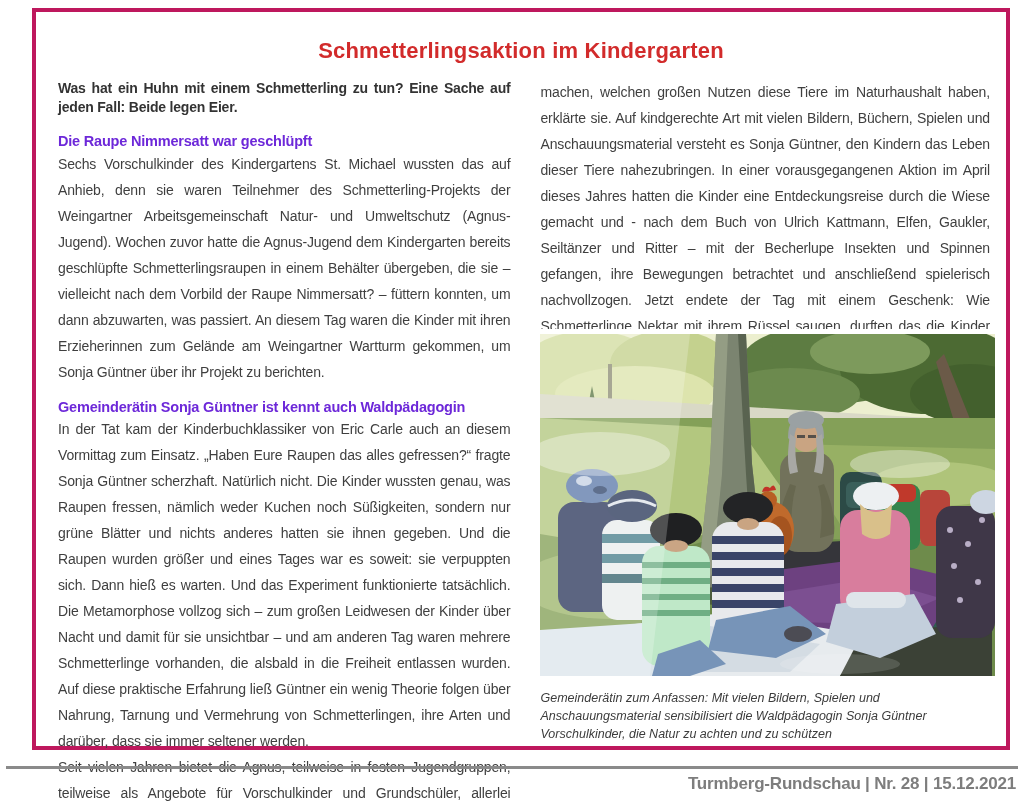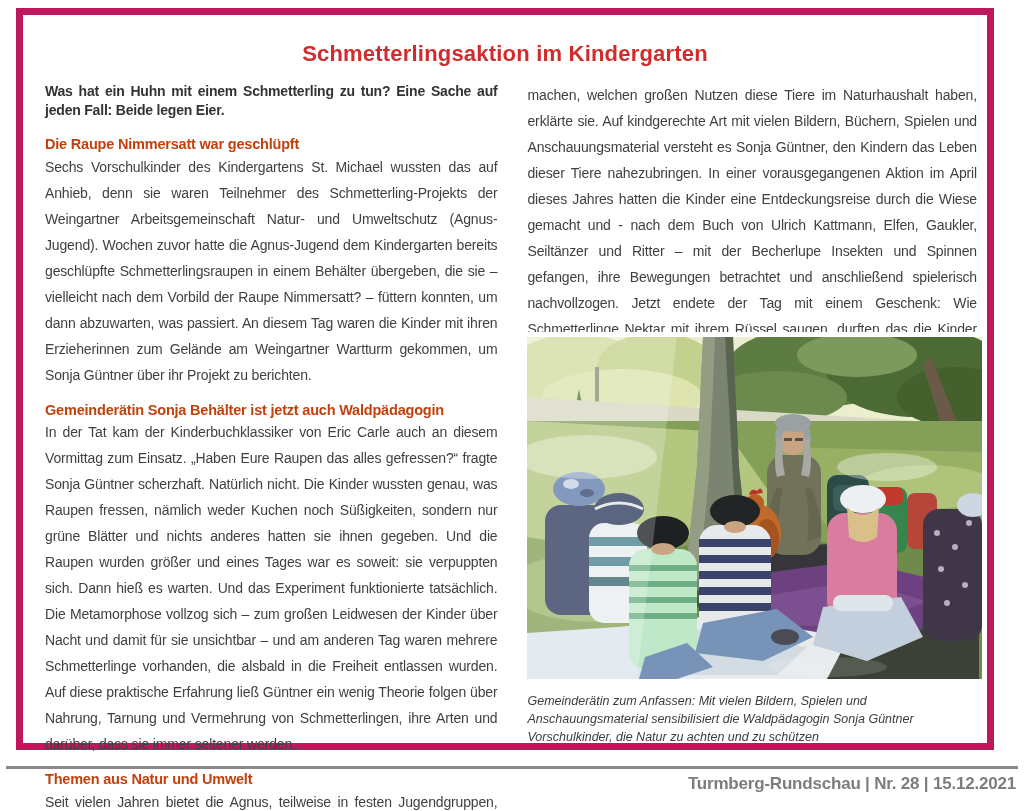--- a/index.html
+++ b/index.html
@@ -2,38 +2,38 @@
 <html lang="de"><head>
 <meta charset="utf-8">
 <style>
   * { margin:0; padding:0; box-sizing:border-box; }
   html,body { background:#ffffff; }
   .page {
     position:relative; width:1024px; height:811px; background:#ffffff;
     font-family:"Liberation Sans", sans-serif; color:#3f3f3f; overflow:hidden;
   }
   .article-box {
-    position:absolute; left:16px; top:8px; width:978px; height:742px;
-    border:7px solid #be185d; background:#ffffff;
+    position:absolute; left:32px; top:8px; width:978px; height:742px;
+    border:4px solid #be185d; background:#ffffff;
   }
   .article-title {
     position:absolute; left:0; top:26px; width:100%; text-align:center;
     font-size:22px; font-weight:bold; color:#d22b2b; letter-spacing:0.2px;
   }
   .columns {
     position:absolute; left:22px; top:67px; width:932px; display:flex; gap:30px;
   }
   .col { width:455px; }
   .col-right { width:452px; position:relative; }
   .lead {
     font-weight:bold; font-size:14px; line-height:18.5px; text-align:justify;
     color:#333333; letter-spacing:-0.2px; margin-bottom:16px;
   }
   .section-heading {
-    font-size:14.5px; font-weight:bold; color:#c2410c; line-height:18.5px;
+    font-size:14.5px; font-weight:bold; color:#6d28d9; line-height:18.5px;
     margin-top:13px; letter-spacing:-0.2px;
   }
   .body-text {
     font-size:14px; line-height:26px; text-align:justify; color:#3f3f3f;
     letter-spacing:-0.15px; hyphens:auto;
   }
   .continuation { max-height:250px; overflow:hidden; }
   .photo-frame {
     position:absolute; left:0; top:255px; width:455px; height:342px;
     overflow:hidden; background:#cfd8b0;
@@ -61,24 +61,23 @@
     <h1 class="article-title">Schmetterlingsaktion im Kindergarten</h1>
 
     <div class="columns">
 
       <div class="col col-left">
         <p class="lead">Was hat ein Huhn mit einem Schmetterling zu tun? Eine Sache auf jeden Fall: Beide legen Eier.</p>
 
         <h3 class="section-heading">Die Raupe Nimmersatt war geschlüpft</h3>
         <p class="body-text">Sechs Vorschulkinder des Kindergartens St. Michael wussten das auf Anhieb, denn sie waren Teilnehmer des Schmetterling-Projekts der Weingartner Arbeitsgemeinschaft Natur- und Umweltschutz (Agnus-Jugend). Wochen zuvor hatte die Agnus-Jugend dem Kindergarten bereits geschlüpfte Schmetterlingsraupen in einem Behälter übergeben, die sie – vielleicht nach dem Vorbild der Raupe Nimmersatt? – füttern konnten, um dann abzuwarten, was passiert. An diesem Tag waren die Kinder mit ihren Erzieherinnen zum Gelände am Weingartner Wartturm gekommen, um Sonja Güntner über ihr Projekt zu berichten.</p>
 
-        <h3 class="section-heading">Gemeinderätin Sonja Behälter ist jetzt auch Waldpädagogin</h3>
+        <h3 class="section-heading">Gemeinderätin Sonja Güntner ist kennt auch Waldpädagogin</h3>
         <p class="body-text">In der Tat kam der Kinderbuchklassiker von Eric Carle auch an diesem Vormittag zum Einsatz. „Haben Eure Raupen das alles gefressen?“ fragte Sonja Güntner scherzhaft. Natürlich nicht. Die Kinder wussten genau, was Raupen fressen, nämlich weder Kuchen noch Süßigkeiten, sondern nur grüne Blätter und nichts anderes hatten sie ihnen gegeben. Und die Raupen wurden größer und eines Tages war es soweit: sie verpuppten sich. Dann hieß es warten. Und das Experiment funktionierte tatsächlich. Die Metamorphose vollzog sich – zum großen Leidwesen der Kinder über Nacht und damit für sie unsichtbar – und am anderen Tag waren mehrere Schmetterlinge vorhanden, die alsbald in die Freiheit entlassen wurden. Auf diese praktische Erfahrung ließ Güntner ein wenig Theorie folgen über Nahrung, Tarnung und Vermehrung von Schmetterlingen, ihre Arten und darüber, dass sie immer seltener werden.</p>
 
-        <h3 class="section-heading">Themen aus Natur und Umwelt</h3>
         <p class="body-text">Seit vielen Jahren bietet die Agnus, teilweise in festen Jugendgruppen, teilweise als Angebote für Vorschulkinder und Grundschüler, allerlei interessante Themen aus den verschiedensten Bereichen der Natur an, berichtete die Vorsitzende Loubna Oberwinkler. „Denn nur was man kennt, kann man schützen“. Vor dem aktuellen Hintergrund des Insektensterbens sei es unbedingt notwendig, die Kinder auch für die Spezies Insekten zu sensibilisieren und den Kindern bewusst zu</p>
       </div>
 
       <div class="col col-right">
         <p class="body-text continuation">machen, welchen großen Nutzen diese Tiere im Naturhaushalt haben, erklärte sie. Auf kindgerechte Art mit vielen Bildern, Büchern, Spielen und Anschauungsmaterial versteht es Sonja Güntner, den Kindern das Leben dieser Tiere nahezubringen. In einer vorausgegangenen Aktion im April dieses Jahres hatten die Kinder eine Entdeckungsreise durch die Wiese gemacht und - nach dem Buch von Ulrich Kattmann, Elfen, Gaukler, Seiltänzer und Ritter – mit der Becherlupe Insekten und Spinnen gefangen, ihre Bewegungen betrachtet und anschließend spielerisch nachvollzogen. Jetzt endete der Tag mit einem Geschenk: Wie Schmetterlinge Nektar mit ihrem Rüssel saugen, durften das die Kinder mit überlangen Trinkhalmen, die sie ihnen mitgab, zu Hause ausprobieren: Denn „Lernen in der Natur ist, frei nach Pestalozzi, Lernen mit Kopf, Herz und Hand.“</p>
 
         <div class="photo-frame">
           <svg width="455" height="342" viewBox="0 0 455 342" xmlns="http://www.w3.org/2000/svg">
 
             <rect x="0" y="0" width="455" height="110" fill="#ecefcf"></rect>

